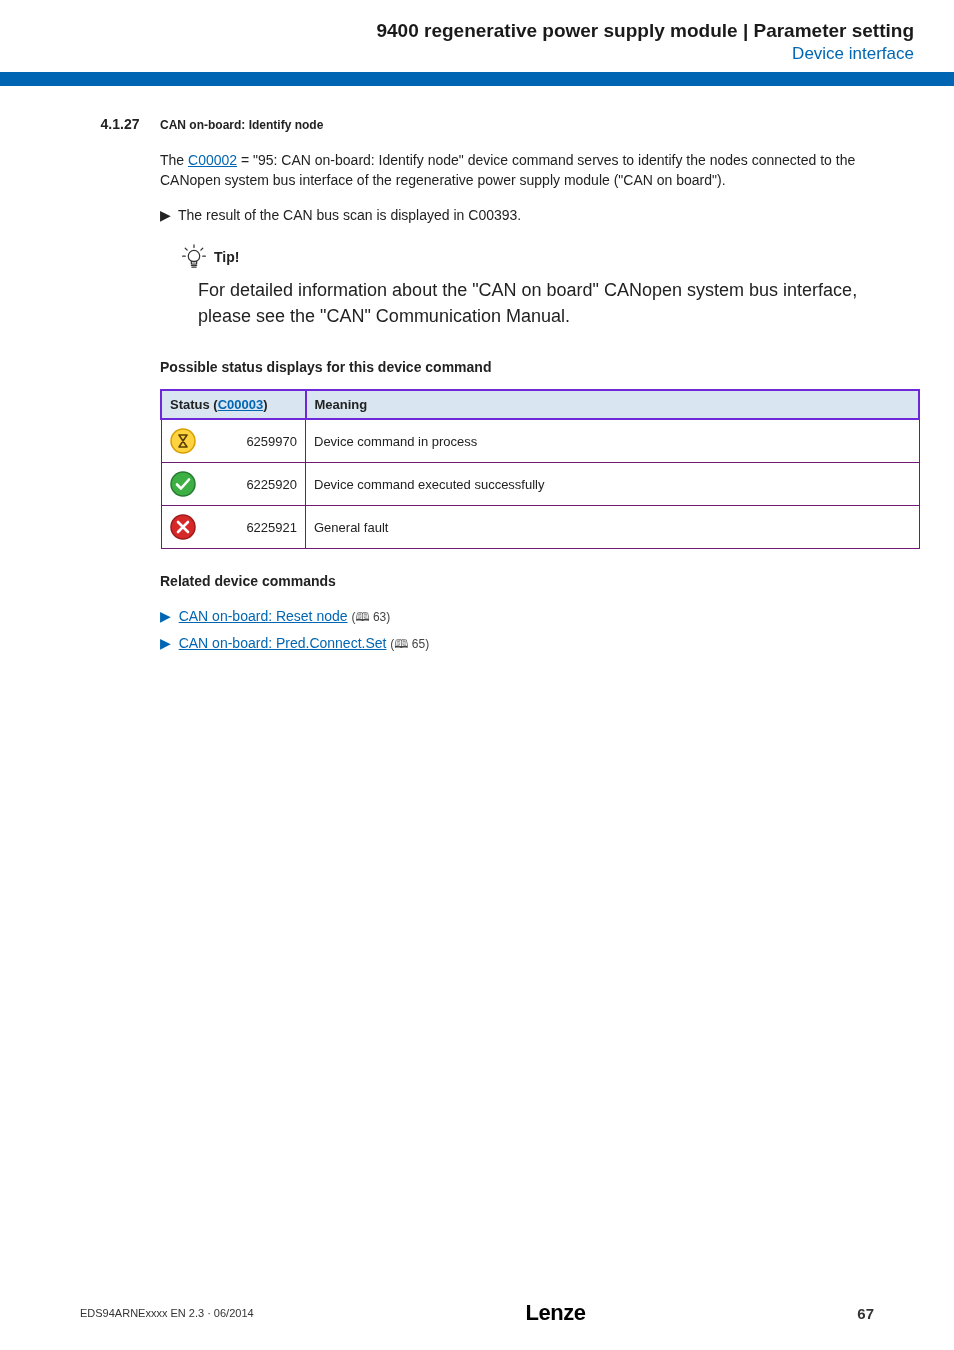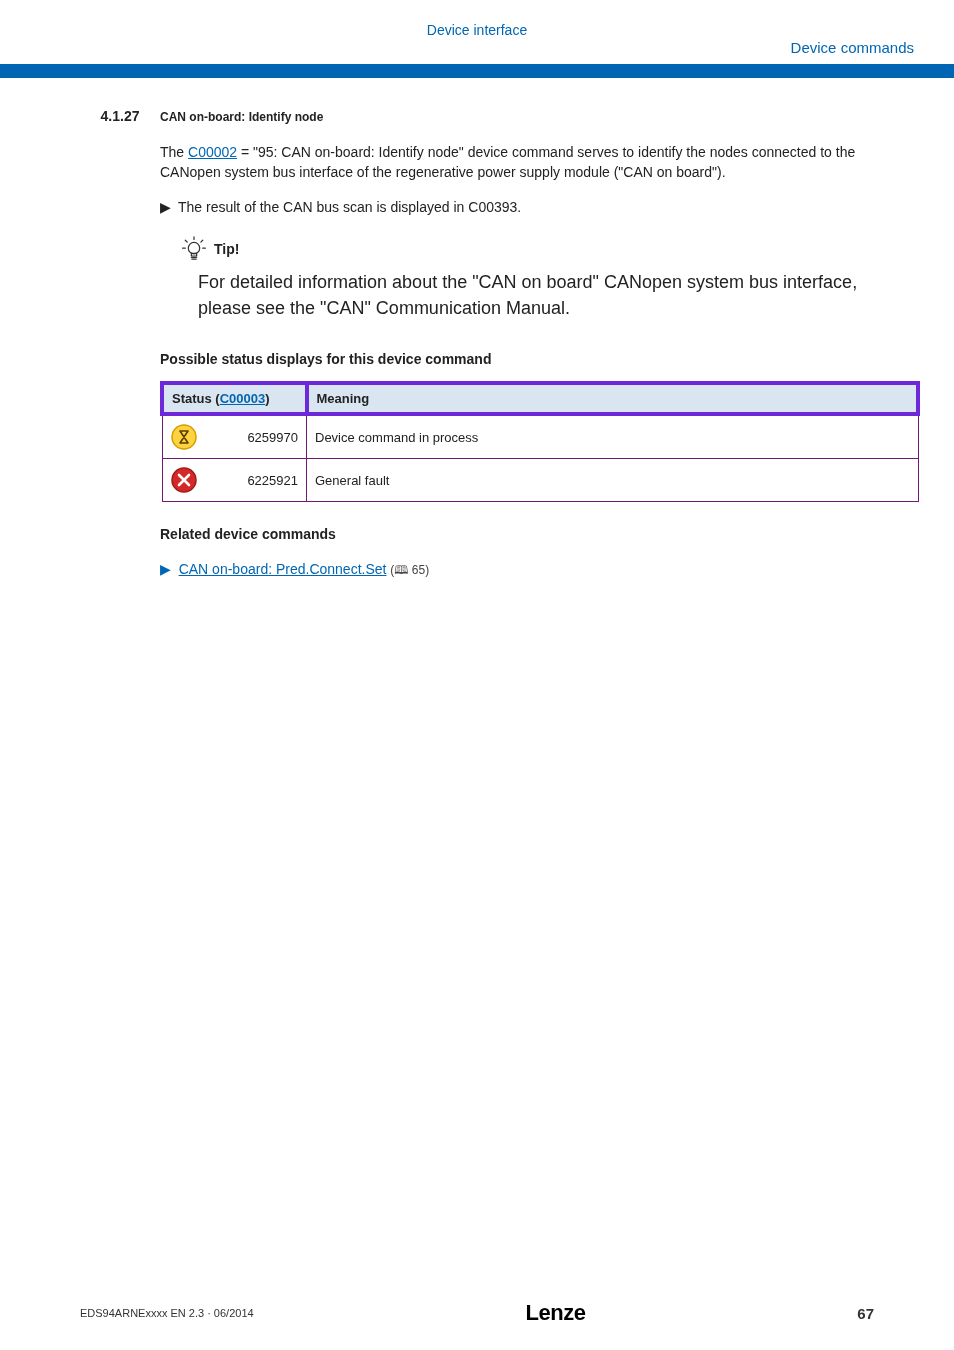--- a/index.html
+++ b/index.html
@@ -14,22 +14,22 @@
   .header {
     padding: 20px 40px 0 40px;
   }
   .header-title {
     font-size: 19px;
     font-weight: 700;
     text-align: right;
     color: #1a1a1a;
   }
   .header-sub1 {
-    font-size: 14px;
-    text-align: center;
+    font-size: 17px;
+    text-align: right;
     color: #0066b3;
     margin-top: 2px;
   }
   .header-sub2 {
     font-size: 15px;
     text-align: right;
     color: #0066b3;
     margin-top: 1px;
   }
   .header-rule {
@@ -109,21 +109,21 @@
     width: 760px;
     border-collapse: collapse;
     font-size: 13px;
     margin-bottom: 24px;
   }
   .status-table th {
     background: #d9e6f2;
     font-weight: 700;
     text-align: left;
     padding: 6px 8px;
-    border: 4px solid #6d28d9;
+    border: 2px solid #6d28d9;
   }
   .status-table td {
     padding: 8px 8px;
     border: 1px solid #701a75;
     vertical-align: middle;
   }
   .status-table .th-status { width: 140px; }
   .status-table .col-icon { width: 38px; text-align: center; border-right: none; }
   .status-table .col-code { width: 102px; text-align: right; border-left: none; }
   .status-table .link { color: #0066b3; text-decoration: underline; }
@@ -176,22 +176,22 @@
   }
   .footer-page {
     font-weight: 700;
     font-size: 15px;
   }
 </style>
 </head>
 <body>
 
 <div class="header">
+  <div class="header-title">9400 regenerative power supply module | Parameter setting</div>
   <div class="header-sub1">Device interface</div>
-  <div class="header-sub2">Device commands</div>
 </div>
 <div class="header-rule"></div>
 
 <div class="content">
 
   <div class="section-row">
     <div class="section-num">4.1.27</div>
     <div class="section-title">CAN on-board: Identify node</div>
   </div>
 
@@ -249,36 +249,53 @@
             </svg>
           </span>
         </td>
         <td class="col-code">6259970</td>
         <td>Device command in process</td>
       </tr>
       <tr>
         <td class="col-icon">
           <span class="icon-circle">
             <svg viewBox="0 0 26 26" width="26" height="26">
+              <circle cx="13" cy="13" r="12" fill="#3cb043" stroke="#2a7a30" stroke-width="1.5"></circle>
+              <path d="M7 13.5 l4 4 l8 -9" stroke="#fff" stroke-width="2.6" fill="none" stroke-linecap="round" stroke-linejoin="round"></path>
+            </svg>
+          </span>
+        </td>
+        <td class="col-code">6225920</td>
+        <td>Device command executed successfully</td>
+      </tr>
+      <tr>
+        <td class="col-icon">
+          <span class="icon-circle">
+            <svg viewBox="0 0 26 26" width="26" height="26">
               <circle cx="13" cy="13" r="12" fill="#d62828" stroke="#9e1b1b" stroke-width="1.5"></circle>
               <path d="M8 8 l10 10 M18 8 l-10 10" stroke="#fff" stroke-width="2.6" stroke-linecap="round"></path>
             </svg>
           </span>
         </td>
         <td class="col-code">6225921</td>
         <td>General fault</td>
       </tr>
     </tbody>
   </table>
 
   <div class="subtitle">Related device commands</div>
 
   <div class="related-list">
     <div>
       <span class="tri">▶</span>
+      <a class="link">CAN on-board: Reset node</a>
+      <span class="pageref"> (<span class="book">🕮</span> <span>63</span>)</span>
+    </div>
+    <div>
+      <span class="tri">▶</span>
       <a class="link">CAN on-board: Pred.Connect.Set</a>
       <span class="pageref"> (<span class="book">🕮</span> <span>65</span>)</span>
     </div>
   </div>
 
 </div>
 
 <div class="footer">
   <div>EDS94ARNExxxx EN 2.3 · 06/2014</div>
   <div class="footer-logo">Lenze</div>

